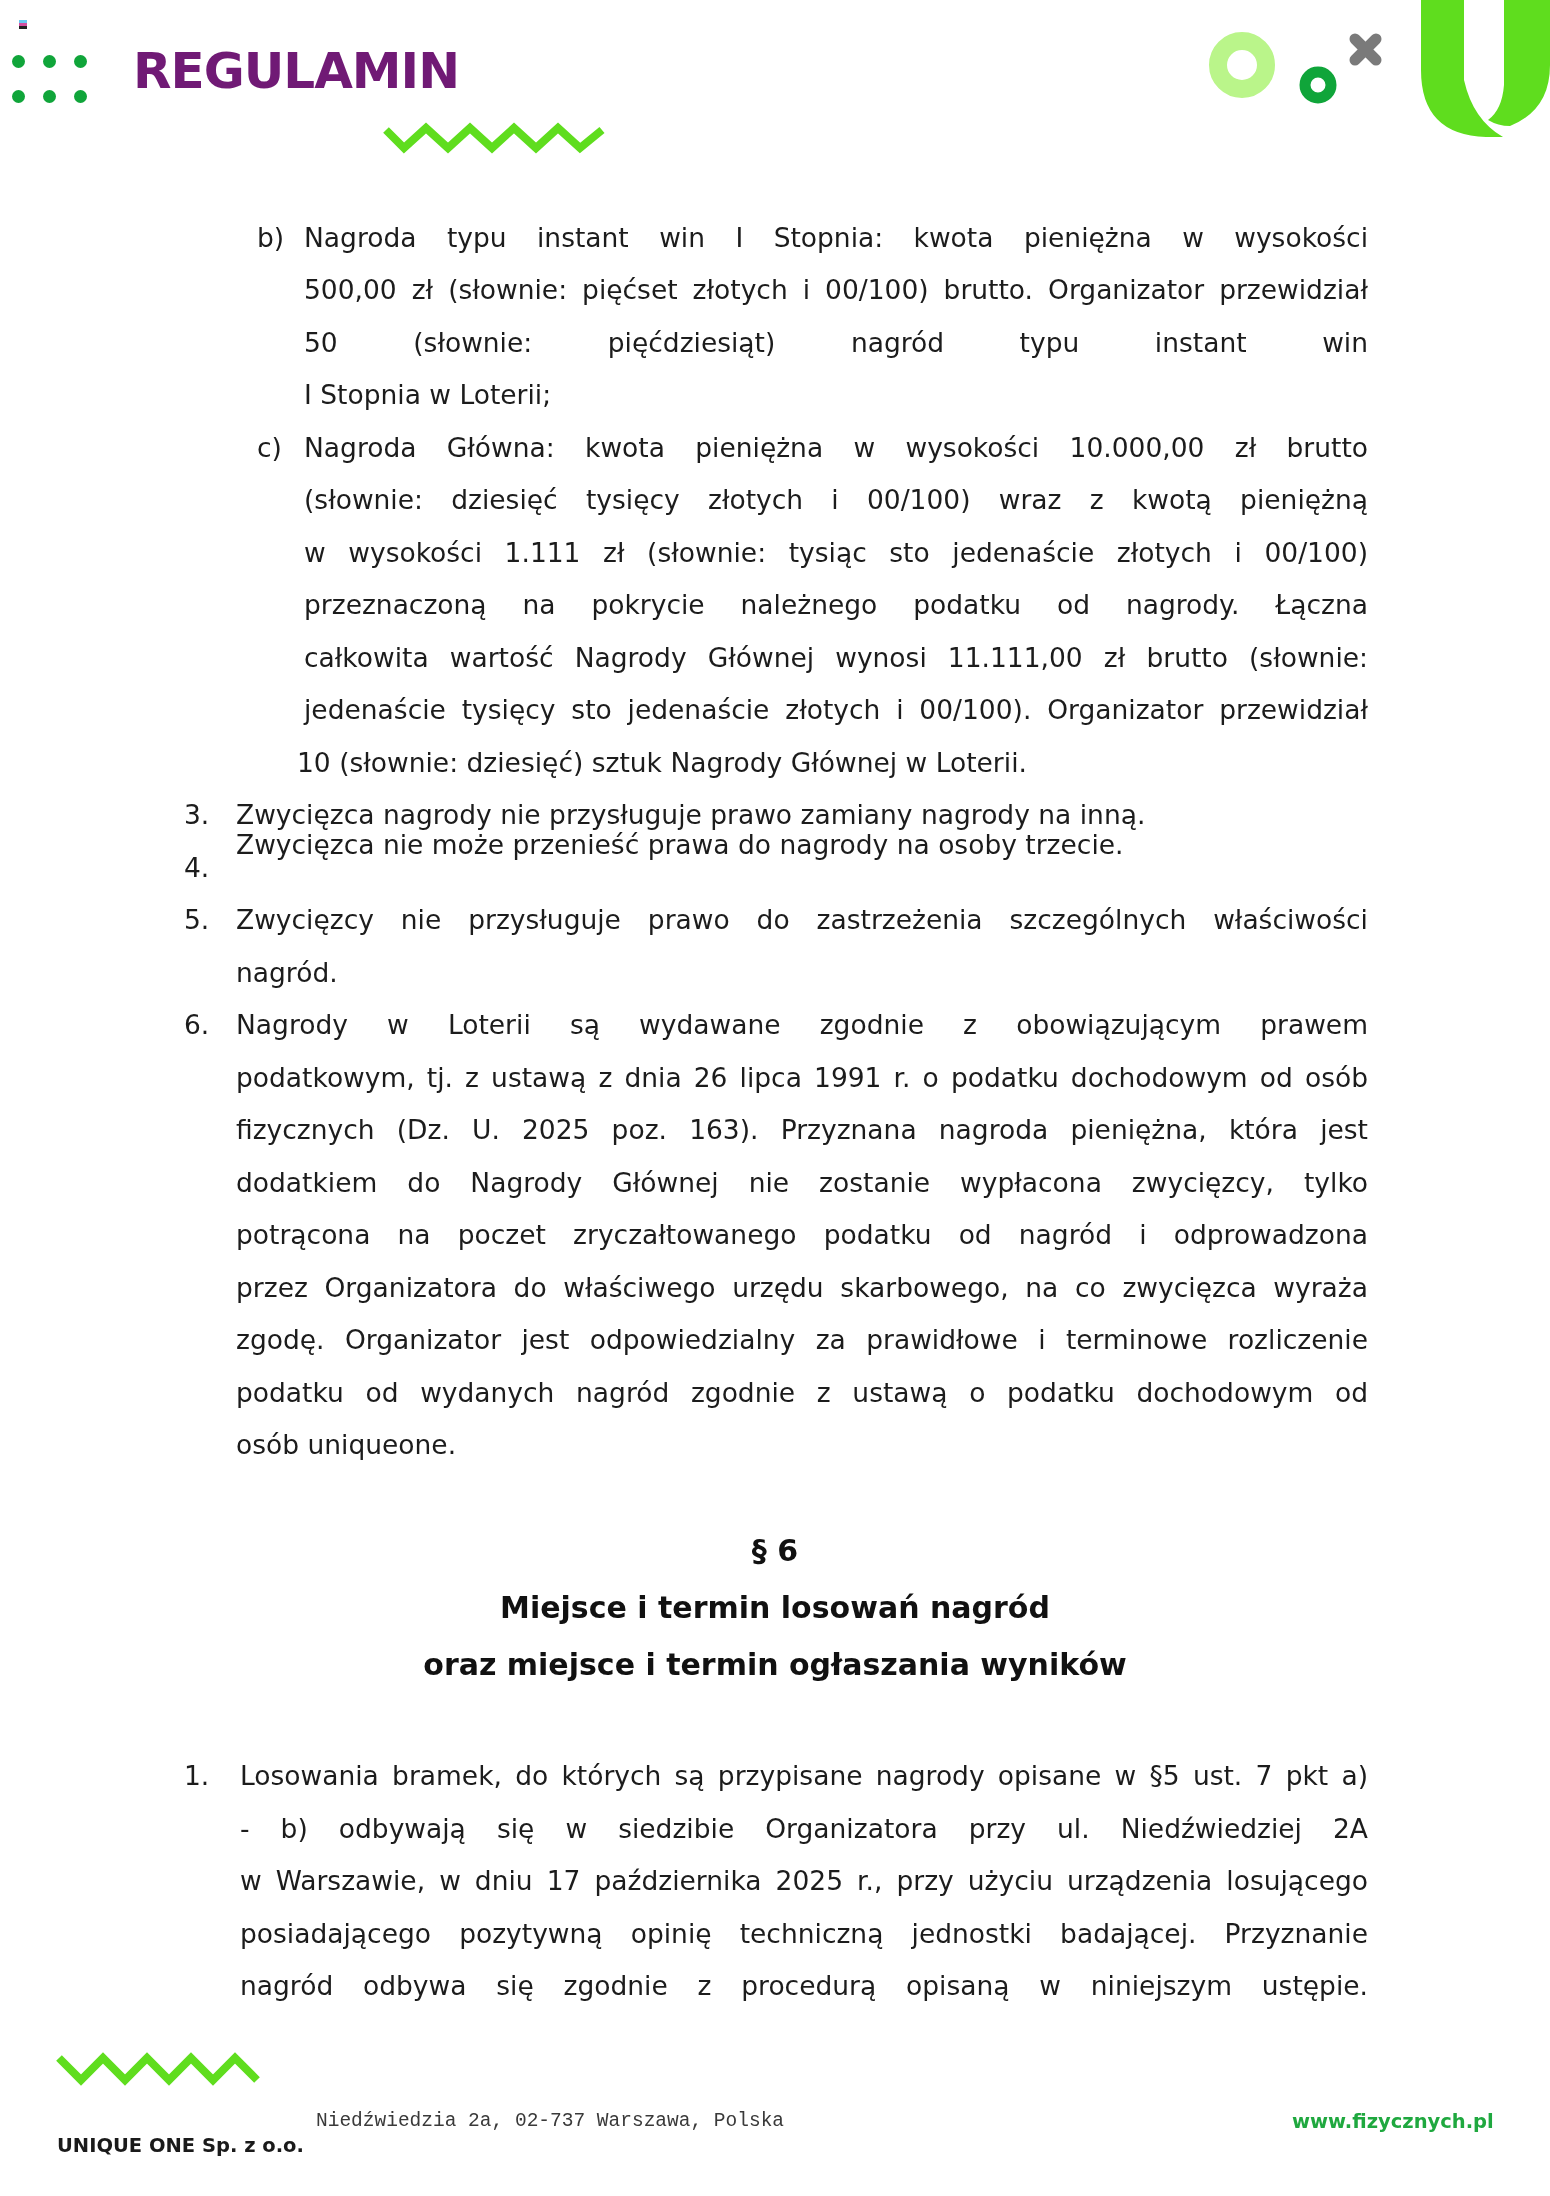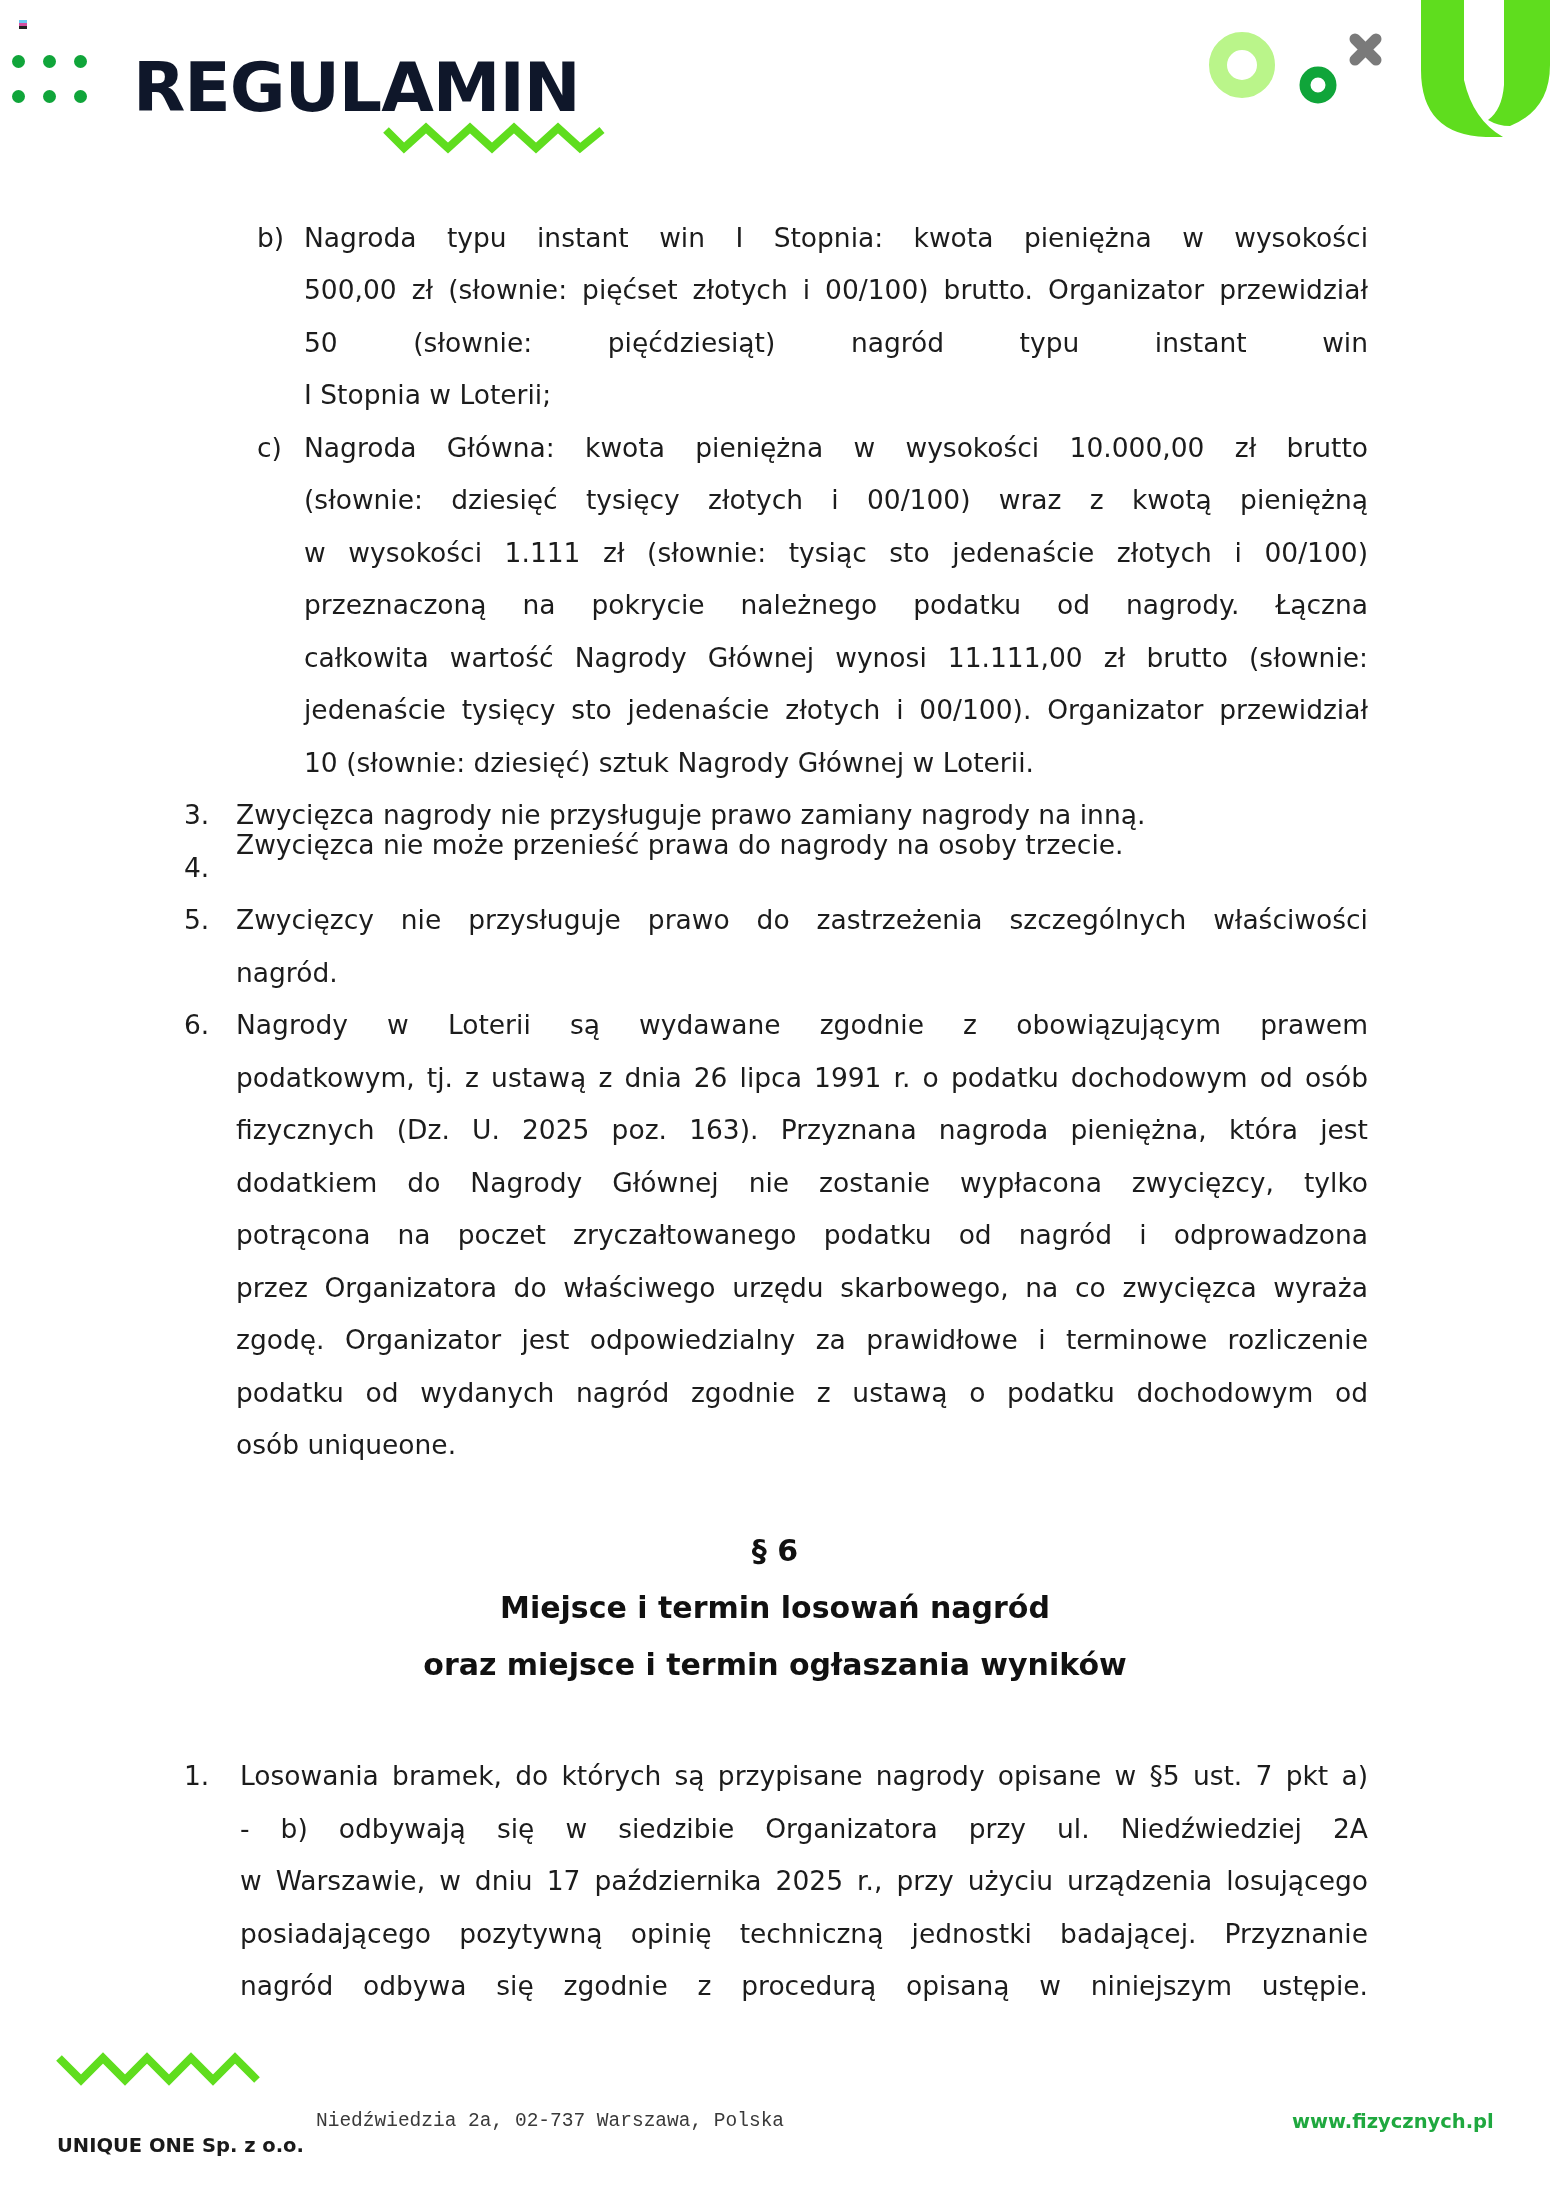--- a/index.html
+++ b/index.html
@@ -5,22 +5,22 @@
   html, body { margin:0; padding:0; background:#ffffff; }
   body { width:1550px; height:2196px; position:relative; overflow:hidden;
          font-family:"DejaVu Sans", sans-serif; color:#1a1a1a; }
   .abs { position:absolute; }
 
   
   .print-mark { left:19px; top:20px; width:8px; height:9px; }
   .print-mark div { height:3px; }
   .dots { left:12px; top:55px; width:90px; height:50px; }
   .dots span { position:absolute; width:13px; height:13px; border-radius:50%; background:#10a53a; }
-  .title { left:133px; top:54px; font-family:"DejaVu Sans", sans-serif; font-weight:bold;
-           font-size:68px; letter-spacing:-1px; color:#0f172a; line-height:1; }
+  .title { left:133px; top:46px; font-family:"DejaVu Sans", sans-serif; font-weight:bold;
+           font-size:50px; letter-spacing:-1px; color:#701a75; line-height:1; }
   .zig-top { left:382px; top:122px; }
   .deco { left:1200px; top:25px; width:200px; height:110px; }
   .u-logo { left:1418px; top:0px; }
 
   
   .text { font-family:"DejaVu Sans", sans-serif; font-size:26.5px; color:#1c1c1c;
           line-height:52.5px; }
   .para { position:absolute; text-align:justify; text-align-last:left; }
   .para.just-last { text-align-last:justify; }
   .marker { position:absolute; }
@@ -81,21 +81,21 @@
   <div class="para just-last" style="left:304px;top:317px;width:1064px;word-spacing:0">50 (słownie: pięćdziesiąt) nagród typu instant win</div>
   <div class="para" style="left:304px;top:369px;width:1064px">I Stopnia w Loterii;</div>
 
   <div class="marker" style="left:257px;top:422px">c)</div>
   <div class="para just-last" style="left:304px;top:422px;width:1064px">Nagroda Główna: kwota pieniężna w wysokości 10.000,00 zł brutto</div>
   <div class="para just-last" style="left:304px;top:474px;width:1064px">(słownie: dziesięć tysięcy złotych i 00/100) wraz z kwotą pieniężną</div>
   <div class="para just-last" style="left:304px;top:527px;width:1064px">w wysokości 1.111 zł (słownie: tysiąc sto jedenaście złotych i 00/100)</div>
   <div class="para just-last" style="left:304px;top:579px;width:1064px">przeznaczoną na pokrycie należnego podatku od nagrody. Łączna</div>
   <div class="para just-last" style="left:304px;top:632px;width:1064px">całkowita wartość Nagrody Głównej wynosi 11.111,00 zł brutto (słownie:</div>
   <div class="para just-last" style="left:304px;top:684px;width:1064px">jedenaście tysięcy sto jedenaście złotych i 00/100). Organizator przewidział</div>
-  <div class="para" style="left:304px;top:737px;width:1064px">10 (słownie: dziesięć) sztuk Nagrody Głównej w Loterii.</div>
+  <div class="para" style="left:297px;top:737px;width:1064px">10 (słownie: dziesięć) sztuk Nagrody Głównej w Loterii.</div>
 
   <div class="marker" style="left:184px;top:789px">3.</div>
   <div class="para" style="left:236px;top:789px;width:1132px">Zwycięzca nagrody nie przysługuje prawo zamiany nagrody na inną.</div>
 
   <div class="marker" style="left:184px;top:842px">4.</div>
   <div class="para" style="left:236px;top:819px;width:1132px">Zwycięzca nie może przenieść prawa do nagrody na osoby trzecie.</div>
 
   <div class="marker" style="left:184px;top:894px">5.</div>
   <div class="para just-last" style="left:236px;top:894px;width:1132px">Zwycięzcy nie przysługuje prawo do zastrzeżenia szczególnych właściwości</div>
   <div class="para" style="left:236px;top:947px;width:1132px">nagród.</div>

